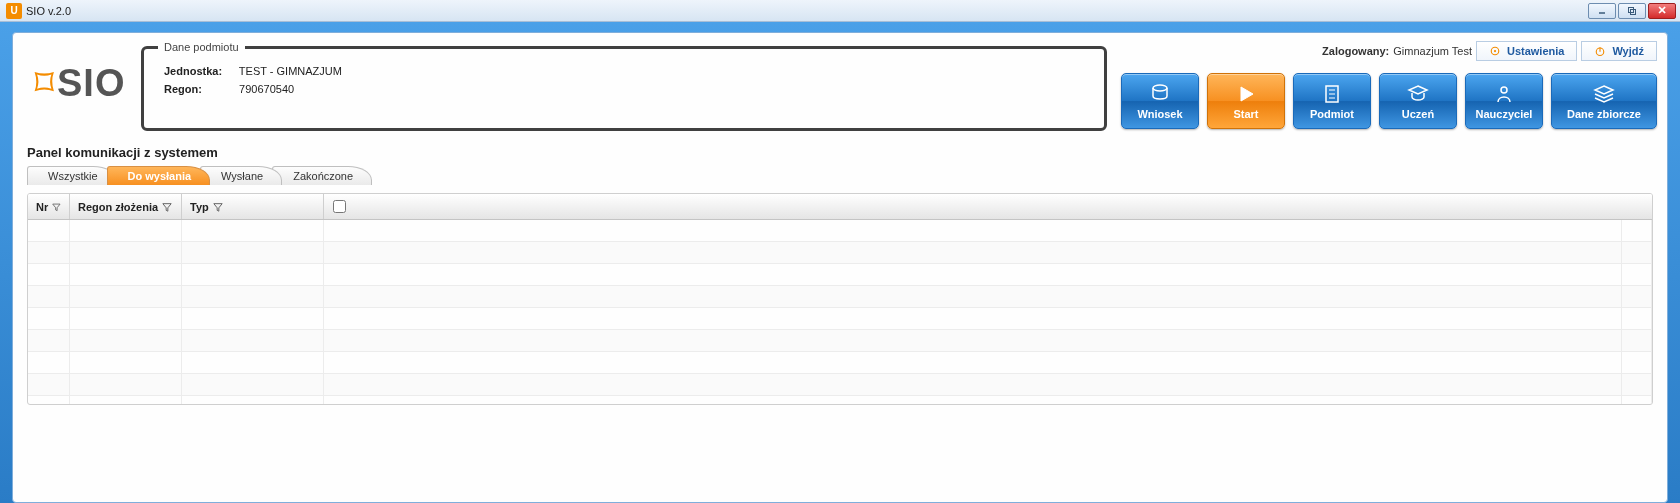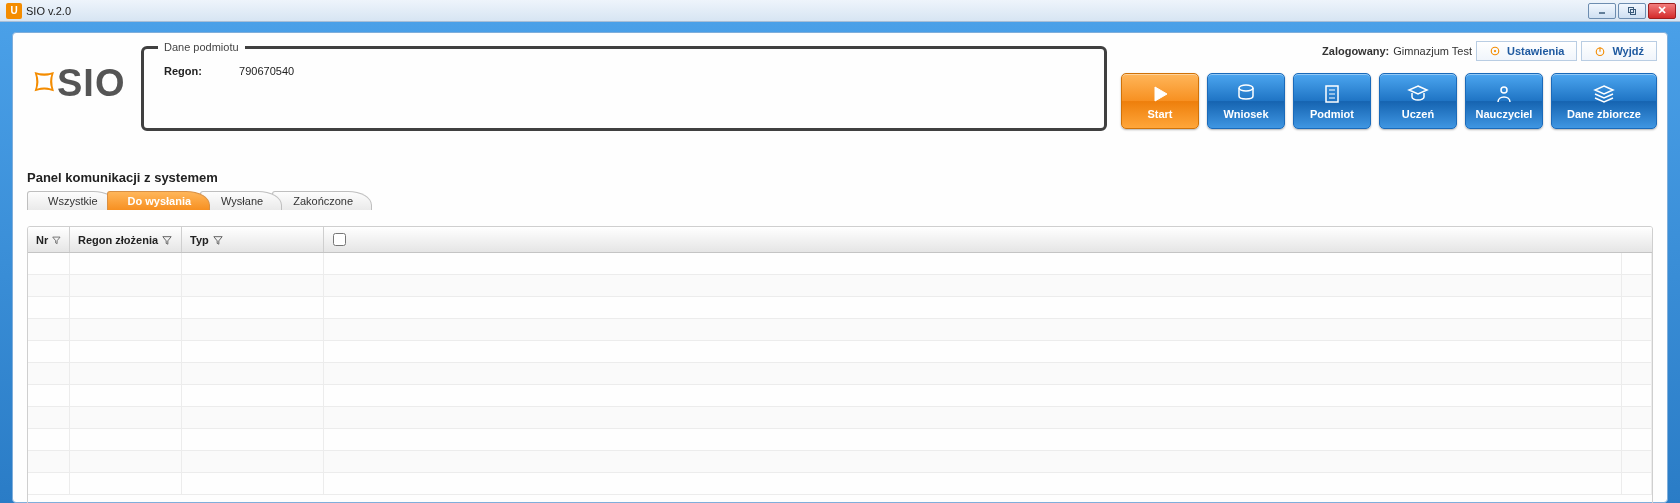--- a/index.html
+++ b/index.html
@@ -90,21 +90,21 @@
     text-align:center;
   }
   .nav-btn.wide { width: 106px; }
   .nav-btn.active {
     background: linear-gradient(#ffb65a 0%, #f79021 50%, #ee7f0c 51%, #ffa63a 100%);
     border-color:#d07208;
   }
   .nav-btn svg { width:24px; height:24px; margin-bottom:2px; fill:#fff; stroke:#fff; }
 
   
-  .panel-title { font-size: 13px; font-weight: bold; color:#222; padding: 6px 14px 6px 14px; margin-top: 25px; }
+  .panel-title { font-size: 13px; font-weight: bold; color:#222; padding: 6px 14px 6px 14px; }
 
   
   .tabs { display:flex; padding-left: 14px; font-size:11px; color:#333; position:relative; z-index:2;}
   .tab {
     padding: 3px 18px 3px 20px;
     background: linear-gradient(#fdfdfd,#eaeaea);
     border: 1px solid #bfbfbf;
     border-bottom: none;
     border-top-left-radius: 3px;
     border-top-right-radius: 24px 14px;
@@ -115,24 +115,24 @@
     background: linear-gradient(#ffb65a,#f79021);
     color:#fff; font-weight:bold; border-color:#d89044;
     z-index: 5;
   }
   .tab:nth-child(1){z-index:4}
   .tab:nth-child(3){z-index:3}
   .tab:nth-child(4){z-index:2}
 
   
   .grid {
-    margin: 16px 14px;
+    margin: 8px 14px;
     border: 1px solid #cfcfcf;
     border-radius: 3px;
-    height: 280px;
+    height: 212px;
     overflow:hidden;
   }
   .grid-head {
     display:flex;
     background: linear-gradient(#ffffff,#e5e5e5);
     border-bottom: 1px solid #c4c4c4;
     height: 26px;
     font-size: 11px; font-weight: bold; color:#222;
   }
   .col { display:flex; align-items:center; padding: 0 8px; border-right:1px solid #cfcfcf; gap:4px;}
@@ -179,20 +179,24 @@
   <div class="content-area">
 
     <div class="header">
       <div class="logo-box">
         <span class="logo-text"><span class="logo-shield">⌑</span><span>SIO</span></span>
       </div>
 
       <fieldset class="entity">
         <legend>Dane podmiotu</legend>
         <div class="entity-row">
+          <span class="lbl">Jednostka:</span>
+          <span>TEST - GIMNAZJUM</span>
+        </div>
+        <div class="entity-row">
           <span class="lbl">Regon:</span>
           <span>790670540</span>
         </div>
       </fieldset>
 
       <div class="right-col">
         <div class="login-row">
           <span class="who-lbl">Zalogowany:</span>
           <span>Gimnazjum Test</span>
           <div class="pill-btn orange-ico">
@@ -205,32 +209,32 @@
           <div class="pill-btn orange-ico">
             <svg viewBox="0 0 16 16">
                 <circle cx="8" cy="9" r="5" fill="none" stroke="currentColor" stroke-width="1.5"></circle>
                 <line x1="8" y1="3" x2="8" y2="9" stroke="currentColor" stroke-width="1.5"></line>
               </svg>
             <span>Wyjdź</span>
           </div>
         </div>
 
         <div class="nav-row">
-          <div class="nav-btn active">
-            <svg viewBox="0 0 24 24">
-                <polygon points="7,5 19,12 7,19" fill="#fff"></polygon>
-              </svg>
-            <span>Start</span>
-          </div>
           <div class="nav-btn">
             <svg viewBox="0 0 24 24">
                 <ellipse cx="12" cy="6" rx="7" ry="3" fill="none" stroke="#fff" stroke-width="1.5"></ellipse>
                 <path d="M5 6v8c0 1.7 3.1 3 7 3s7-1.3 7-3V6" fill="none" stroke="#fff" stroke-width="1.5"></path>
               </svg>
             <span>Wniosek</span>
+          </div>
+          <div class="nav-btn active">
+            <svg viewBox="0 0 24 24">
+                <polygon points="7,5 19,12 7,19" fill="#fff"></polygon>
+              </svg>
+            <span>Start</span>
           </div>
           <div class="nav-btn">
             <svg viewBox="0 0 24 24">
                 <rect x="6" y="4" width="12" height="16" fill="none" stroke="#fff" stroke-width="1.5"></rect>
                 <line x1="9" y1="8" x2="15" y2="8" stroke="#fff"></line>
                 <line x1="9" y1="12" x2="15" y2="12" stroke="#fff"></line>
                 <line x1="9" y1="16" x2="15" y2="16" stroke="#fff"></line>
               </svg>
             <span>Podmiot</span>
           </div>

